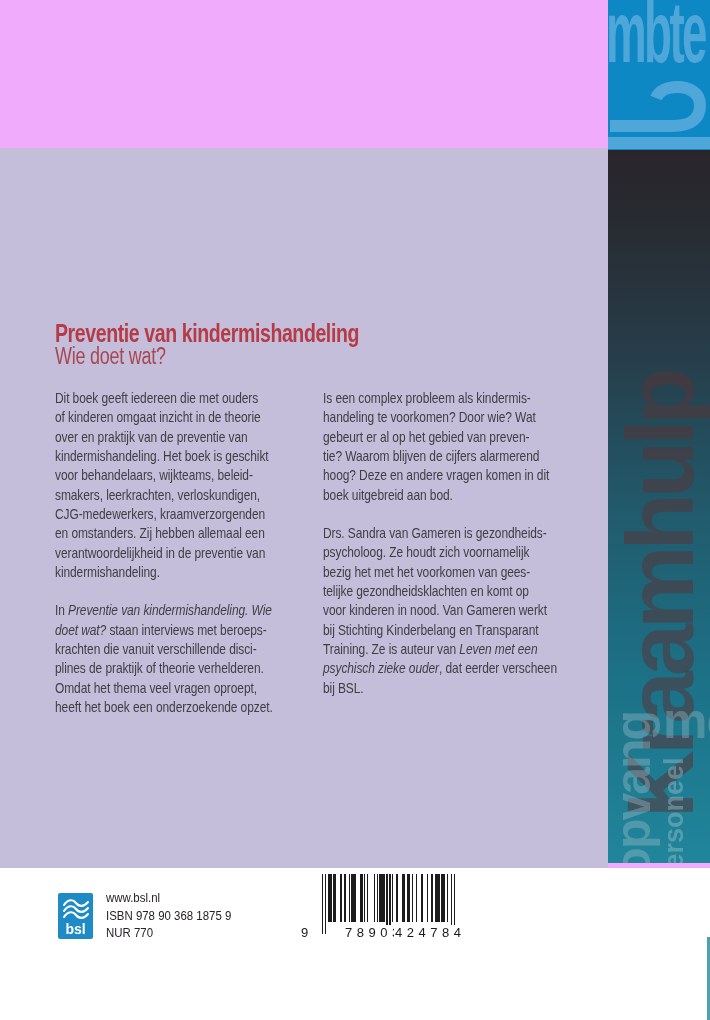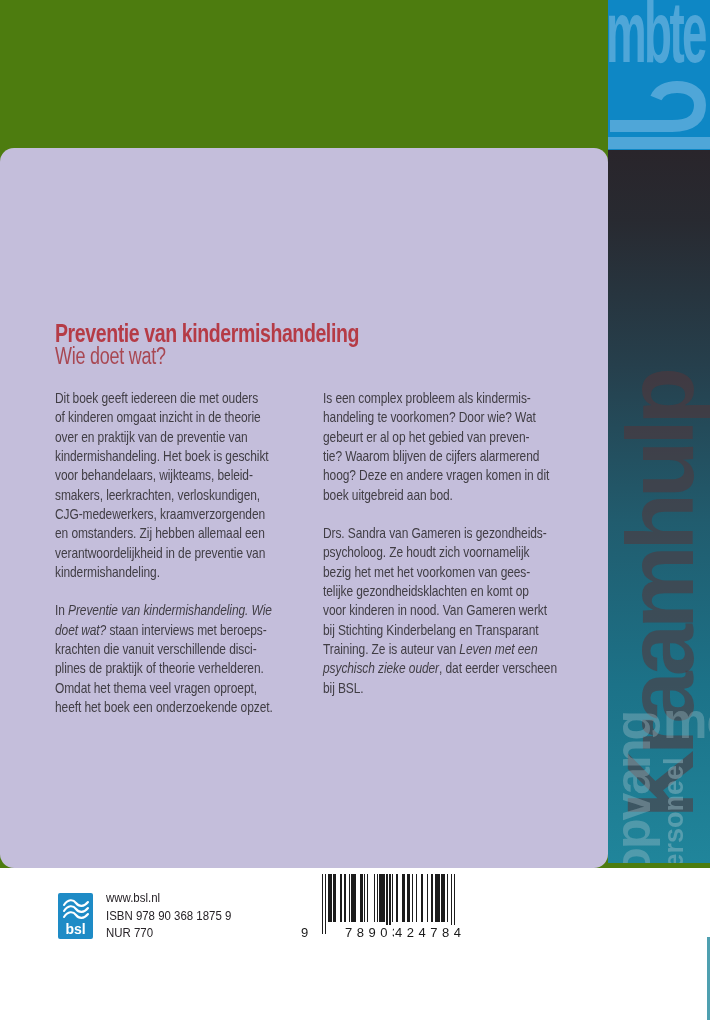--- a/index.html
+++ b/index.html
@@ -1,30 +1,30 @@
 <!DOCTYPE html>
 <html style="--accent-blue: #0e87c5; --accent-blue-light: #4fa6d8; --panel-lavender: #c4bedb; --title-red: #b53b46; --subtitle-red: #a84752; --body-text: #403d44; --logo-blue: #1e8bc6; --footer-text: #272327; --barcode-black: #1c1c1c; --edge-line: #4fa0b0; --strip-teal-bottom: #20859b; --strip-dark-top: #29252b;"><head>
 <meta charset="utf-8">
 <style>
   html,body{margin:0;padding:0;background:#ffffff;}
   #canvas{
-    position:relative;width:710px;height:1020px;overflow:hidden;background:#4d7c0f;
+    position:relative;width:710px;height:1020px;overflow:hidden;background:#f0abfc;
     font-family:"Liberation Sans",sans-serif;
   }
   
   .blue-block{position:absolute;left:608px;top:0;width:102px;height:150px;
     background:var(--accent-blue);overflow:hidden;}
   .frag-top{position:absolute;left:-2px;top:-12px;font-size:88px;font-weight:600;line-height:1;
     color:var(--accent-blue-light);letter-spacing:-5px;transform:scaleX(0.52);transform-origin:0 0;
     white-space:nowrap;}
   .glyph2{position:absolute;left:0;bottom:0;}
   .glyph2 path{stroke:var(--accent-blue-light);fill:none;stroke-width:12;}
   .glyph2 rect{fill:var(--accent-blue-light);}
   
-  .panel{position:absolute;left:0;top:148px;width:608px;height:720px;background:var(--panel-lavender);border-radius:14px;}
+  .panel{position:absolute;left:0;top:148px;width:608px;height:720px;background:var(--panel-lavender);}
   .panel h1{position:absolute;left:55px;top:172px;margin:0;font-size:25px;font-weight:bold;
     line-height:1.1;color:var(--title-red);letter-spacing:-0.5px;white-space:nowrap;
     transform:scaleX(0.78);transform-origin:0 0;}
   .panel h2{position:absolute;left:55px;top:196px;margin:0;font-size:23px;font-weight:400;
     line-height:1.1;color:var(--subtitle-red);letter-spacing:-0.3px;white-space:nowrap;
     transform:scaleX(0.78);transform-origin:0 0;}
   .col{position:absolute;top:241px;width:300px;transform:scaleX(0.82);transform-origin:0 0;
     color:var(--body-text);}
   .col-left{left:55px;}
   .col-right{left:323px;}

